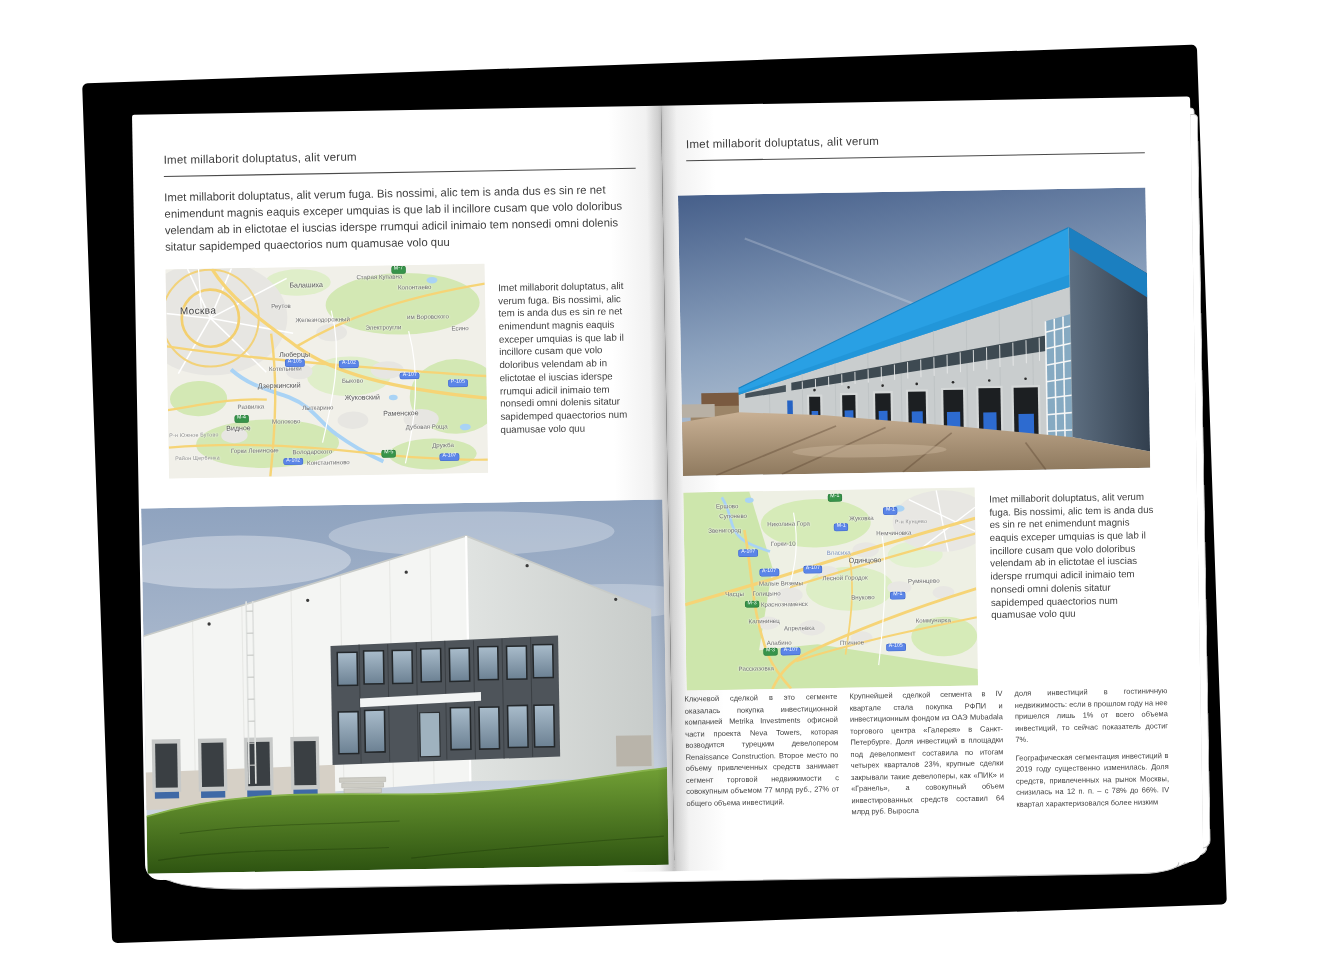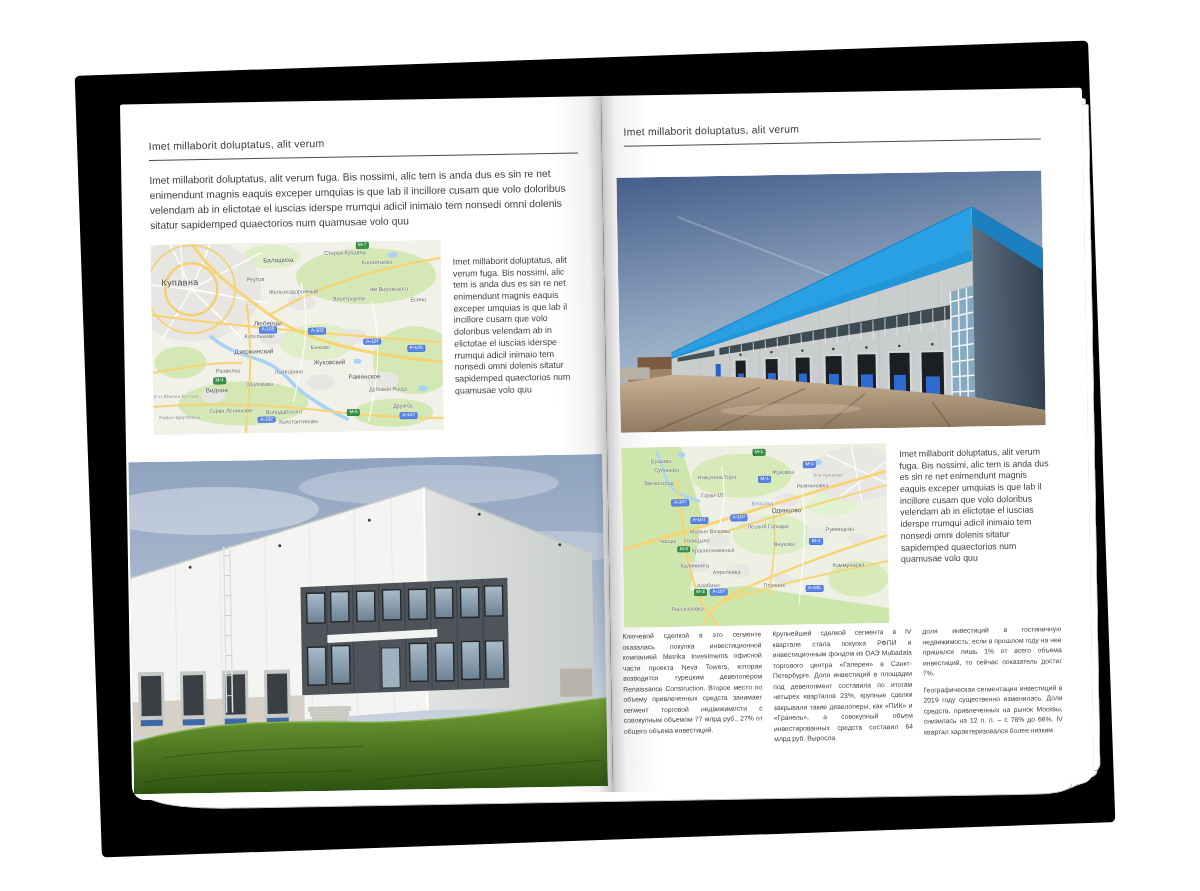--- a/index.html
+++ b/index.html
@@ -125,21 +125,21 @@
             <path d="M0,162 C60,158 120,162 180,170 C220,175 255,178 290,178" stroke-width="2"></path>
           </g>
           <g fill="none" stroke="#ffffff" stroke-width="1.1">
             <path d="M150,40 C160,80 150,120 140,160"></path>
             <path d="M220,60 C230,100 225,140 215,180"></path>
             <path d="M30,0 L32,38"></path>
           </g>
         </svg>
         <div>
 
-        <span class="map-label lbl-city-lg" style="left: 10%; top: 20%;">Купавна</span>
+        <span class="map-label lbl-city-lg" style="left: 10%; top: 20%;">Москва</span>
             <span class="map-label lbl-city" style="left: 44%; top: 9%;">Балашиха</span>
             <span class="map-label" style="left: 36%; top: 19%;">Реутов</span>
             <span class="map-label" style="left: 49%; top: 26%;">Железнодорожный</span>
             <span class="map-label" style="left: 67%; top: 6%;">Старая Купавна</span>
             <span class="map-label" style="left: 78%; top: 11%;">Колонтаево</span>
             <span class="map-label" style="left: 68%; top: 30%;">Электроугли</span>
             <span class="map-label" style="left: 82%; top: 25%;">им Воровского</span>
             <span class="map-label" style="left: 92%; top: 31%;">Есино</span>
             <span class="map-label lbl-city" style="left: 40%; top: 42%;">Люберцы</span>
             <span class="map-label" style="left: 37%; top: 49%;">Котельники</span>

